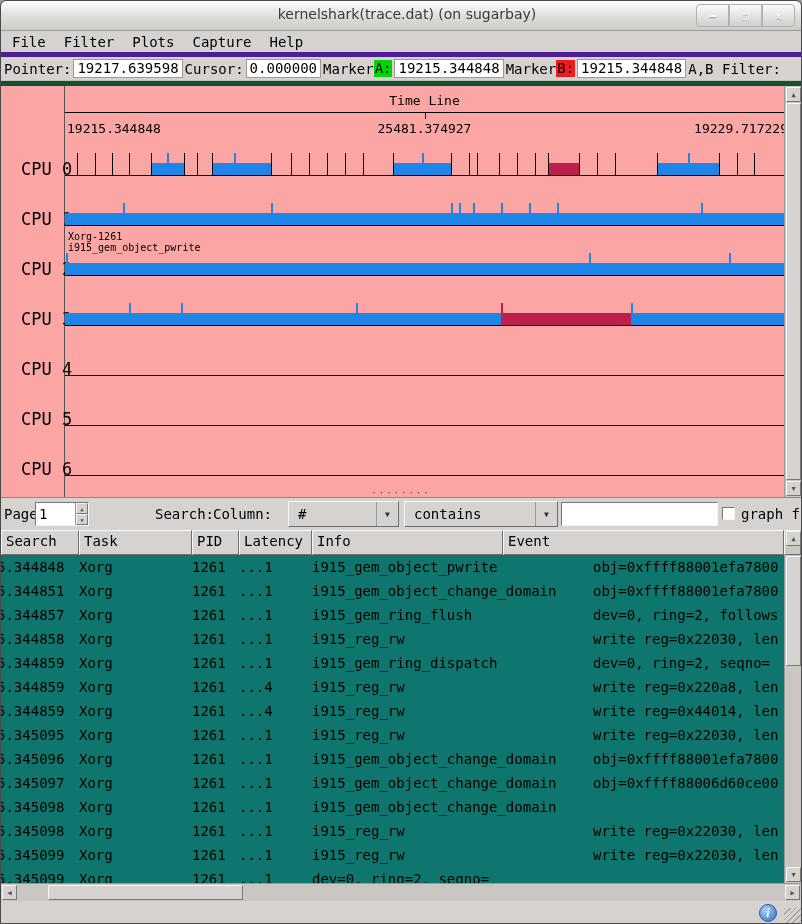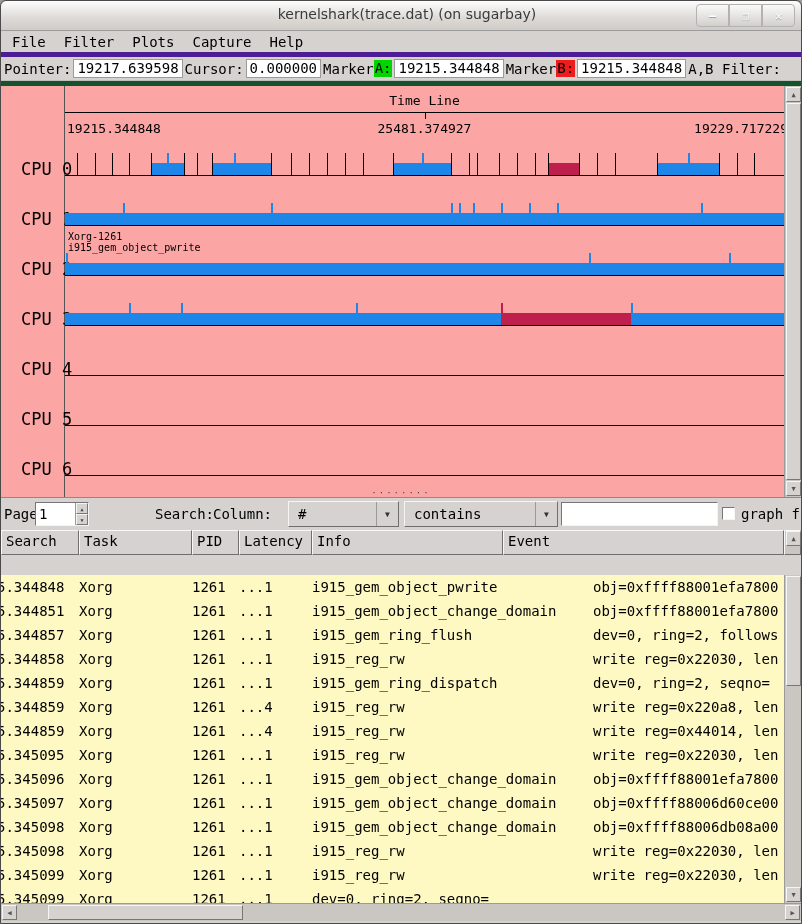--- a/index.html
+++ b/index.html
@@ -72,21 +72,21 @@
   .entry{position:absolute;left:560px;top:4px;width:157px;height:24px;background:#fff;
     border:1px solid;border-color:#777 #f5f5f5 #f5f5f5 #777;}
   .checkbox{position:absolute;left:721px;top:9px;width:13px;height:13px;background:#fff;
     border:1px solid;border-color:#777 #f5f5f5 #f5f5f5 #777;}
   
   .thead{display:flex;height:25px;background:#d6d2d0;font-size:14px;}
   .th{border:1px solid;border-color:#f8f8f8 #6e6e6e #6e6e6e #f8f8f8;background:#d6d2d0;
     padding:2px 0 0 4px;overflow:hidden;white-space:nowrap;}
   .th-sb{width:17px;background:#cac6c2;position:relative;border:1px solid;border-color:#f8f8f8 #6e6e6e #6e6e6e #f8f8f8;}
   .c0{width:78px;} .c1{width:113px;} .c2{width:47px;} .c3{width:73px;} .c4{width:281px;} .c5{flex:1;}
-  .tbody{position:relative;height:328px;background:#fef9c3;overflow:hidden;font-size:14px;margin-top:20px;}
+  .tbody{position:relative;height:328px;background:#0f766e;overflow:hidden;font-size:14px;}
   .trow{display:flex;height:24px;line-height:24px;white-space:nowrap;}
   .td{overflow:hidden;padding-left:4px;}
   .td.stamp{padding-left:0;margin-left:-4px;}
   .tbody-sb{position:absolute;right:0;top:0;bottom:0;width:17px;background:#cac6c2;border-left:1px solid #9a9a9a;}
   
   .hscroll{position:relative;height:18px;background:#cac6c2;border-top:1px solid #9a9a9a;}
   .hsb-btn{position:absolute;top:1px;width:15px;height:15px;background:#d6d2d0;
     border:1px solid;border-color:#f5f5f5 #777 #777 #f5f5f5;color:#555;font-size:7px;
     display:flex;align-items:center;justify-content:center;}
   .hsb-thumb{position:absolute;top:1px;left:47px;width:195px;height:15px;background:#d6d2d0;
@@ -350,21 +350,20 @@
         <div class="td c3">...1</div>
         <div class="td c4">i915_gem_object_change_domain</div>
         <div class="td c5">obj=0xffff88006d60ce00</div>
       </div>
       <div class="trow">
         <div class="td c0 stamp">5.345098</div>
         <div class="td c1">Xorg</div>
         <div class="td c2">1261</div>
         <div class="td c3">...1</div>
         <div class="td c4">i915_gem_object_change_domain</div>
-        <div class="td c5">obj=0xffff88006db08a00</div>
       </div>
       <div class="trow">
         <div class="td c0 stamp">5.345098</div>
         <div class="td c1">Xorg</div>
         <div class="td c2">1261</div>
         <div class="td c3">...1</div>
         <div class="td c4">i915_reg_rw</div>
         <div class="td c5">write reg=0x22030, len</div>
       </div>
       <div class="trow">

